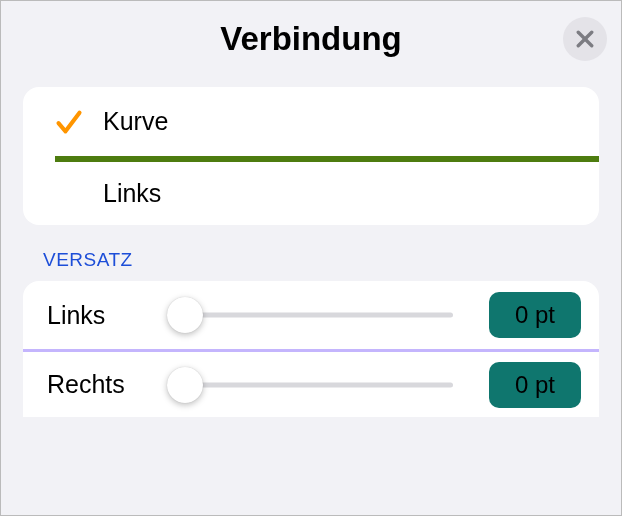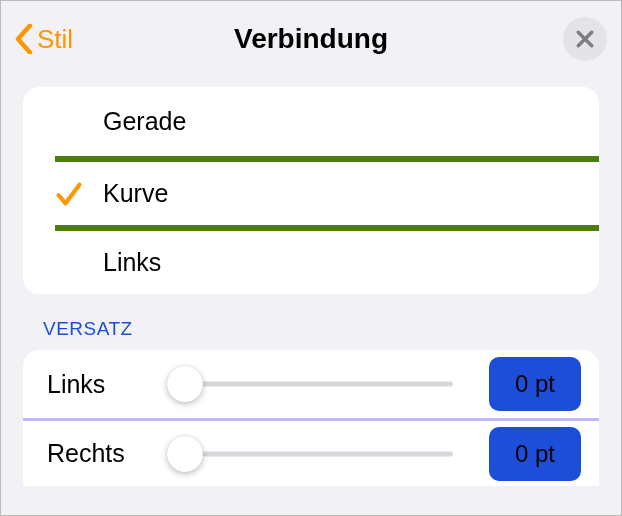--- a/index.html
+++ b/index.html
@@ -22,21 +22,21 @@
   .back {
     display:flex; align-items:center;
     padding-left:14px;
     color:#ff9500;
     font-size:26px;
     cursor:pointer;
   }
   .back svg { width:18px; height:30px; margin-right:4px; }
   .title {
     position:absolute; left:0; right:0; text-align:center;
-    font-size:28px; font-weight:600;
+    font-size:33px; font-weight:600;
     pointer-events:none;
   }
   .close {
     position:absolute; right:14px; top:50%; transform:translateY(-50%);
     width:44px; height:44px; border-radius:22px;
     background:#e4e3e8;
     display:flex; align-items:center; justify-content:center;
     cursor:pointer;
   }
   .close svg { width:18px; height:18px; }
@@ -97,52 +97,42 @@
     position:absolute; left:0; right:0; top:50%; transform:translateY(-50%);
     height:5px; border-radius:3px; background:#d8d8dc;
   }
   .thumb {
     position:absolute; top:50%; transform:translate(-50%,-50%);
     width:36px; height:36px; border-radius:18px;
     background:#fff;
     box-shadow:0 2px 6px rgba(0,0,0,0.25), 0 0 1px rgba(0,0,0,0.2);
   }
   .valbox {
-    flex:0 0 92px; height:54px;
+    flex:0 0 92px; height:46px;
     border-radius:10px;
-    background:#1d4ed8;
+    background:#0f766e;
     display:flex; align-items:center; justify-content:center;
     font-size:24px; color:#000;
     cursor:pointer;
   }
 </style>
 </head>
 <body>
 
 <div class="header">
-  <div class="back">
-    <svg viewBox="0 0 12 20">
-      <polyline points="10,1 2,10 10,19" fill="none" stroke="#ff9500" stroke-width="3" stroke-linecap="round" stroke-linejoin="round"></polyline>
-    </svg>
-    <span>Stil</span>
-  </div>
   <div class="title">Verbindung</div>
   <div class="close">
     <svg viewBox="0 0 16 16">
       <line x1="2" y1="2" x2="14" y2="14" stroke="#7c7c82" stroke-width="3" stroke-linecap="round"></line>
       <line x1="14" y1="2" x2="2" y2="14" stroke="#7c7c82" stroke-width="3" stroke-linecap="round"></line>
     </svg>
   </div>
 </div>
 
 <div class="group">
-  <div class="row">
-    <span class="check"></span>
-    <span class="row-label">Gerade</span>
-  </div>
   <div class="row">
     <span class="check">
       <svg viewBox="0 0 24 24">
         <polyline points="3,13 9,20 21,4" fill="none" stroke="#ff9500" stroke-width="3.5" stroke-linecap="round" stroke-linejoin="round"></polyline>
       </svg>
     </span>
     <span class="row-label">Kurve</span>
   </div>
   <div class="row">
     <span class="check"></span>

